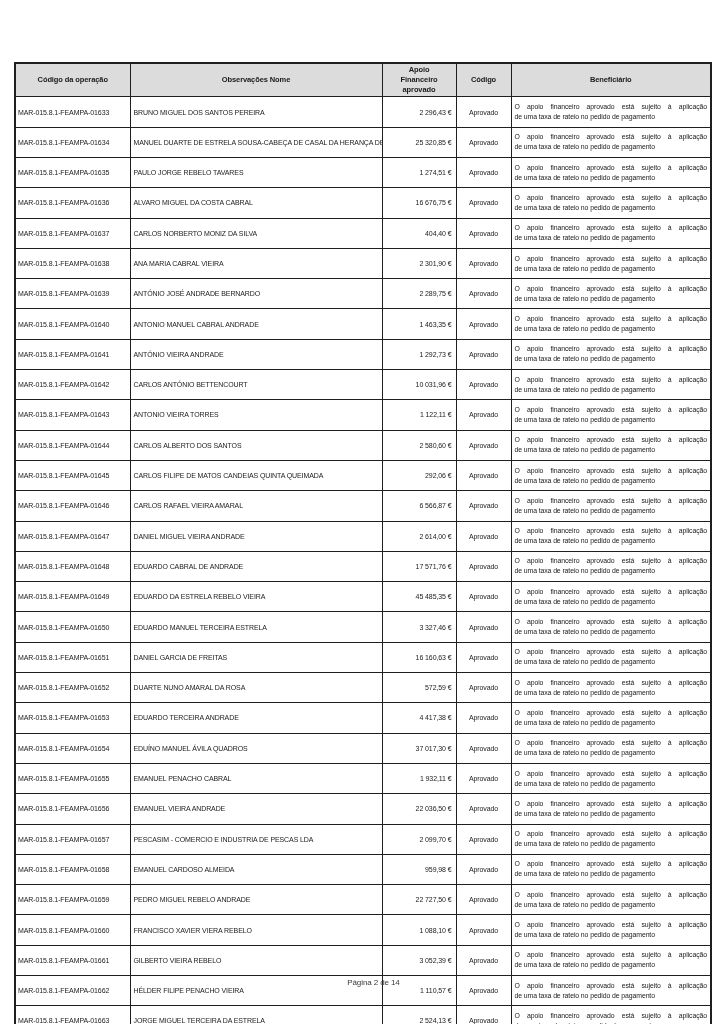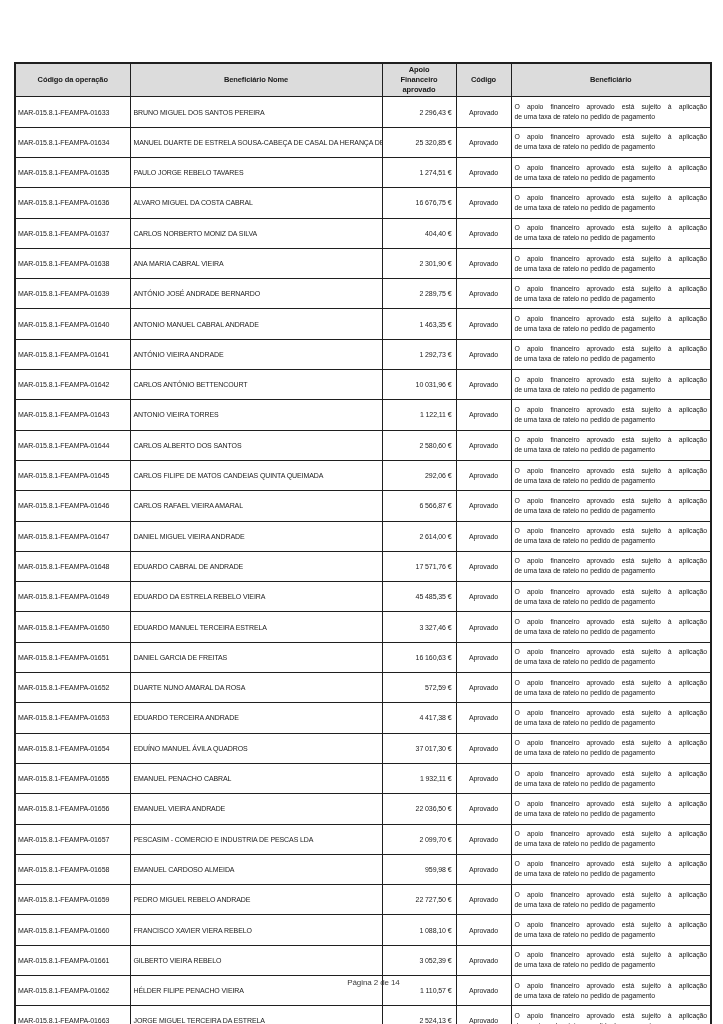--- a/index.html
+++ b/index.html
@@ -90,21 +90,21 @@
     <colgroup>
       <col class="c-codigo">
         <col class="c-nome">
         <col class="c-apoio">
         <col class="c-dec">
         <col class="c-obs">
     </colgroup>
     <thead>
       <tr>
         <th>Código da operação</th>
-        <th>Beneficiário Nome</th>
+        <th>Observações Nome</th>
         <th class="h-apoio">Apoio Financeiro aprovado</th>
         <th>Código</th>
         <th>Beneficiário</th>
       </tr>
     </thead>
     <tbody>
         <tr>
     <td class="codigo">MAR-015.8.1-FEAMPA-01633</td>
     <td class="nome">BRUNO MIGUEL DOS SANTOS PEREIRA</td>
     <td class="apoio">2 296,43 €</td>

